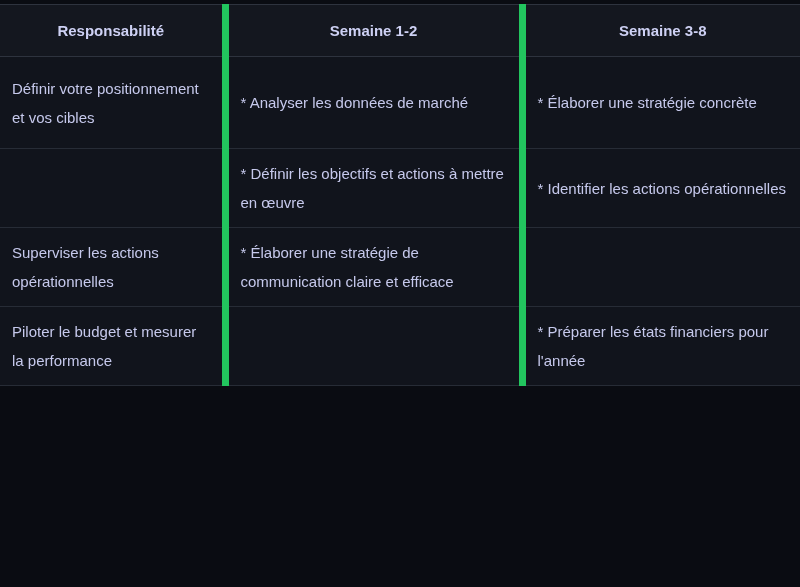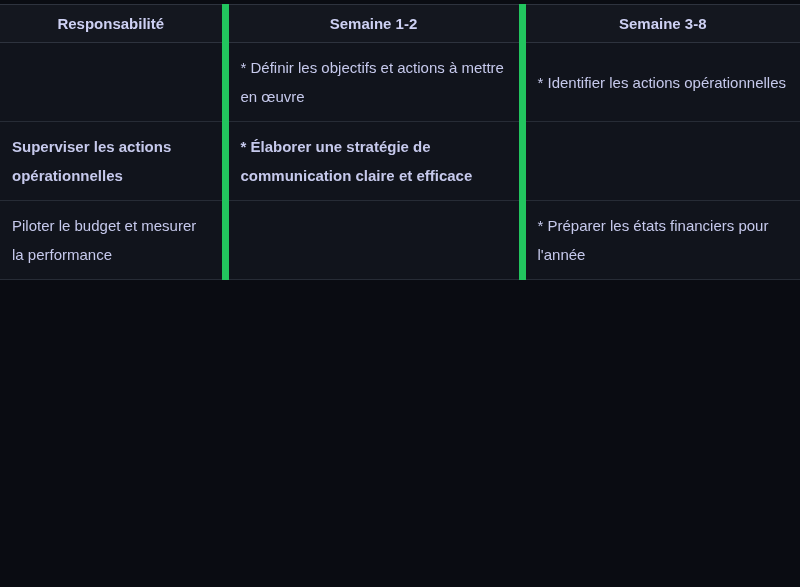--- a/index.html
+++ b/index.html
@@ -28,42 +28,42 @@
   thead th {
     height: 37px;
     background: #14171f;
     color: #ced1f4;
     font-weight: 700;
     font-size: 15px;
     text-align: center;
     vertical-align: middle;
     border-top: 1px solid #2e333e;
     border-bottom: 1px solid #2e333e;
-    padding: 0 10px;
+    padding: 7px 10px;
   }
   tbody td {
     background: #11141c;
     color: #c6c9ec;
     font-size: 15px;
     line-height: 29px;
     font-weight: 400;
     vertical-align: middle;
     text-align: left;
     padding: 10px 14px 10px 12px;
     border-bottom: 1px solid #272c36;
     word-wrap: break-word;
   }
   th + th, td + td {
     border-left: 7px solid #22c55e;
   }
   tr.r0 td { height: 71px; } 
   tr.r1 td { height: 40px; }
   tr.r2 td { height: 42px; }
   tr.r3 td { height: 44px; }
-  tr.r4 td { height: 43px; font-weight: bold; }
+  tr.r4 td { height: 43px; }
   tr.r5 td { height: 41px; }
   tr.r6 td { height: 42px; }
 </style>
 </head>
 <body>
 
 <div class="table-wrap">
   <table>
     <colgroup>
       <col class="c0">
@@ -71,20 +71,25 @@
         <col class="c2">
     </colgroup>
     <thead>
       <tr>
         <th>Responsabilité</th>
         <th>Semaine 1-2</th>
         <th>Semaine 3-8</th>
       </tr>
     </thead>
     <tbody>
+      <tr class="r0">
+        <td>Définir votre positionnement et vos cibles</td>
+        <td>* Analyser les données de marché</td>
+        <td>* Élaborer une stratégie concrète</td>
+      </tr>
       <tr class="r3">
         <td></td>
         <td>* Définir les objectifs et actions à mettre en œuvre</td>
         <td>* Identifier les actions opérationnelles</td>
       </tr>
       <tr class="r4">
         <td>Superviser les actions opérationnelles</td>
         <td>* Élaborer une stratégie de communication claire et efficace</td>
         <td></td>
       </tr>

